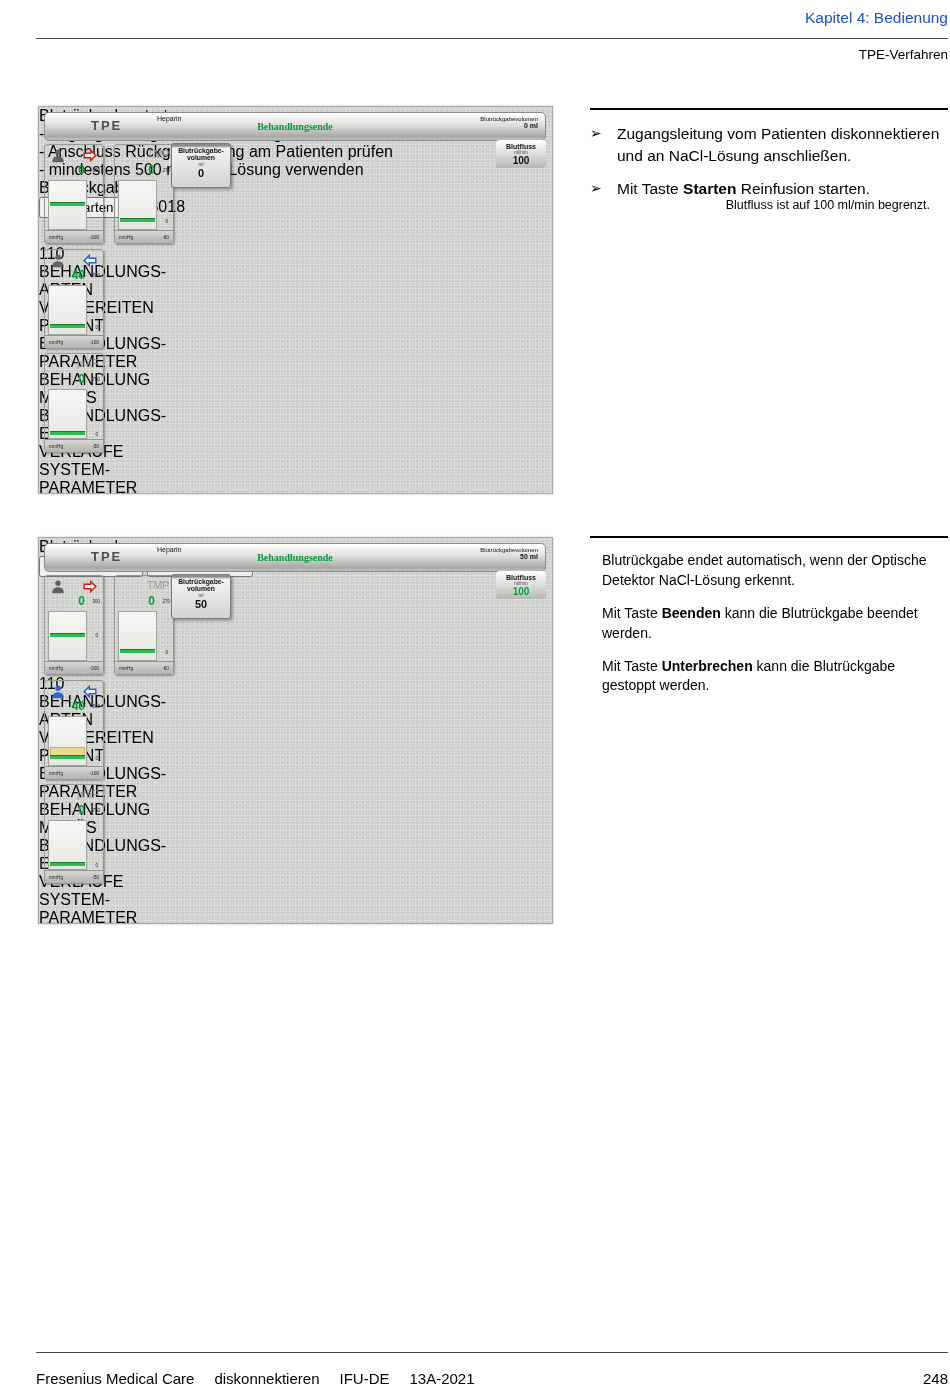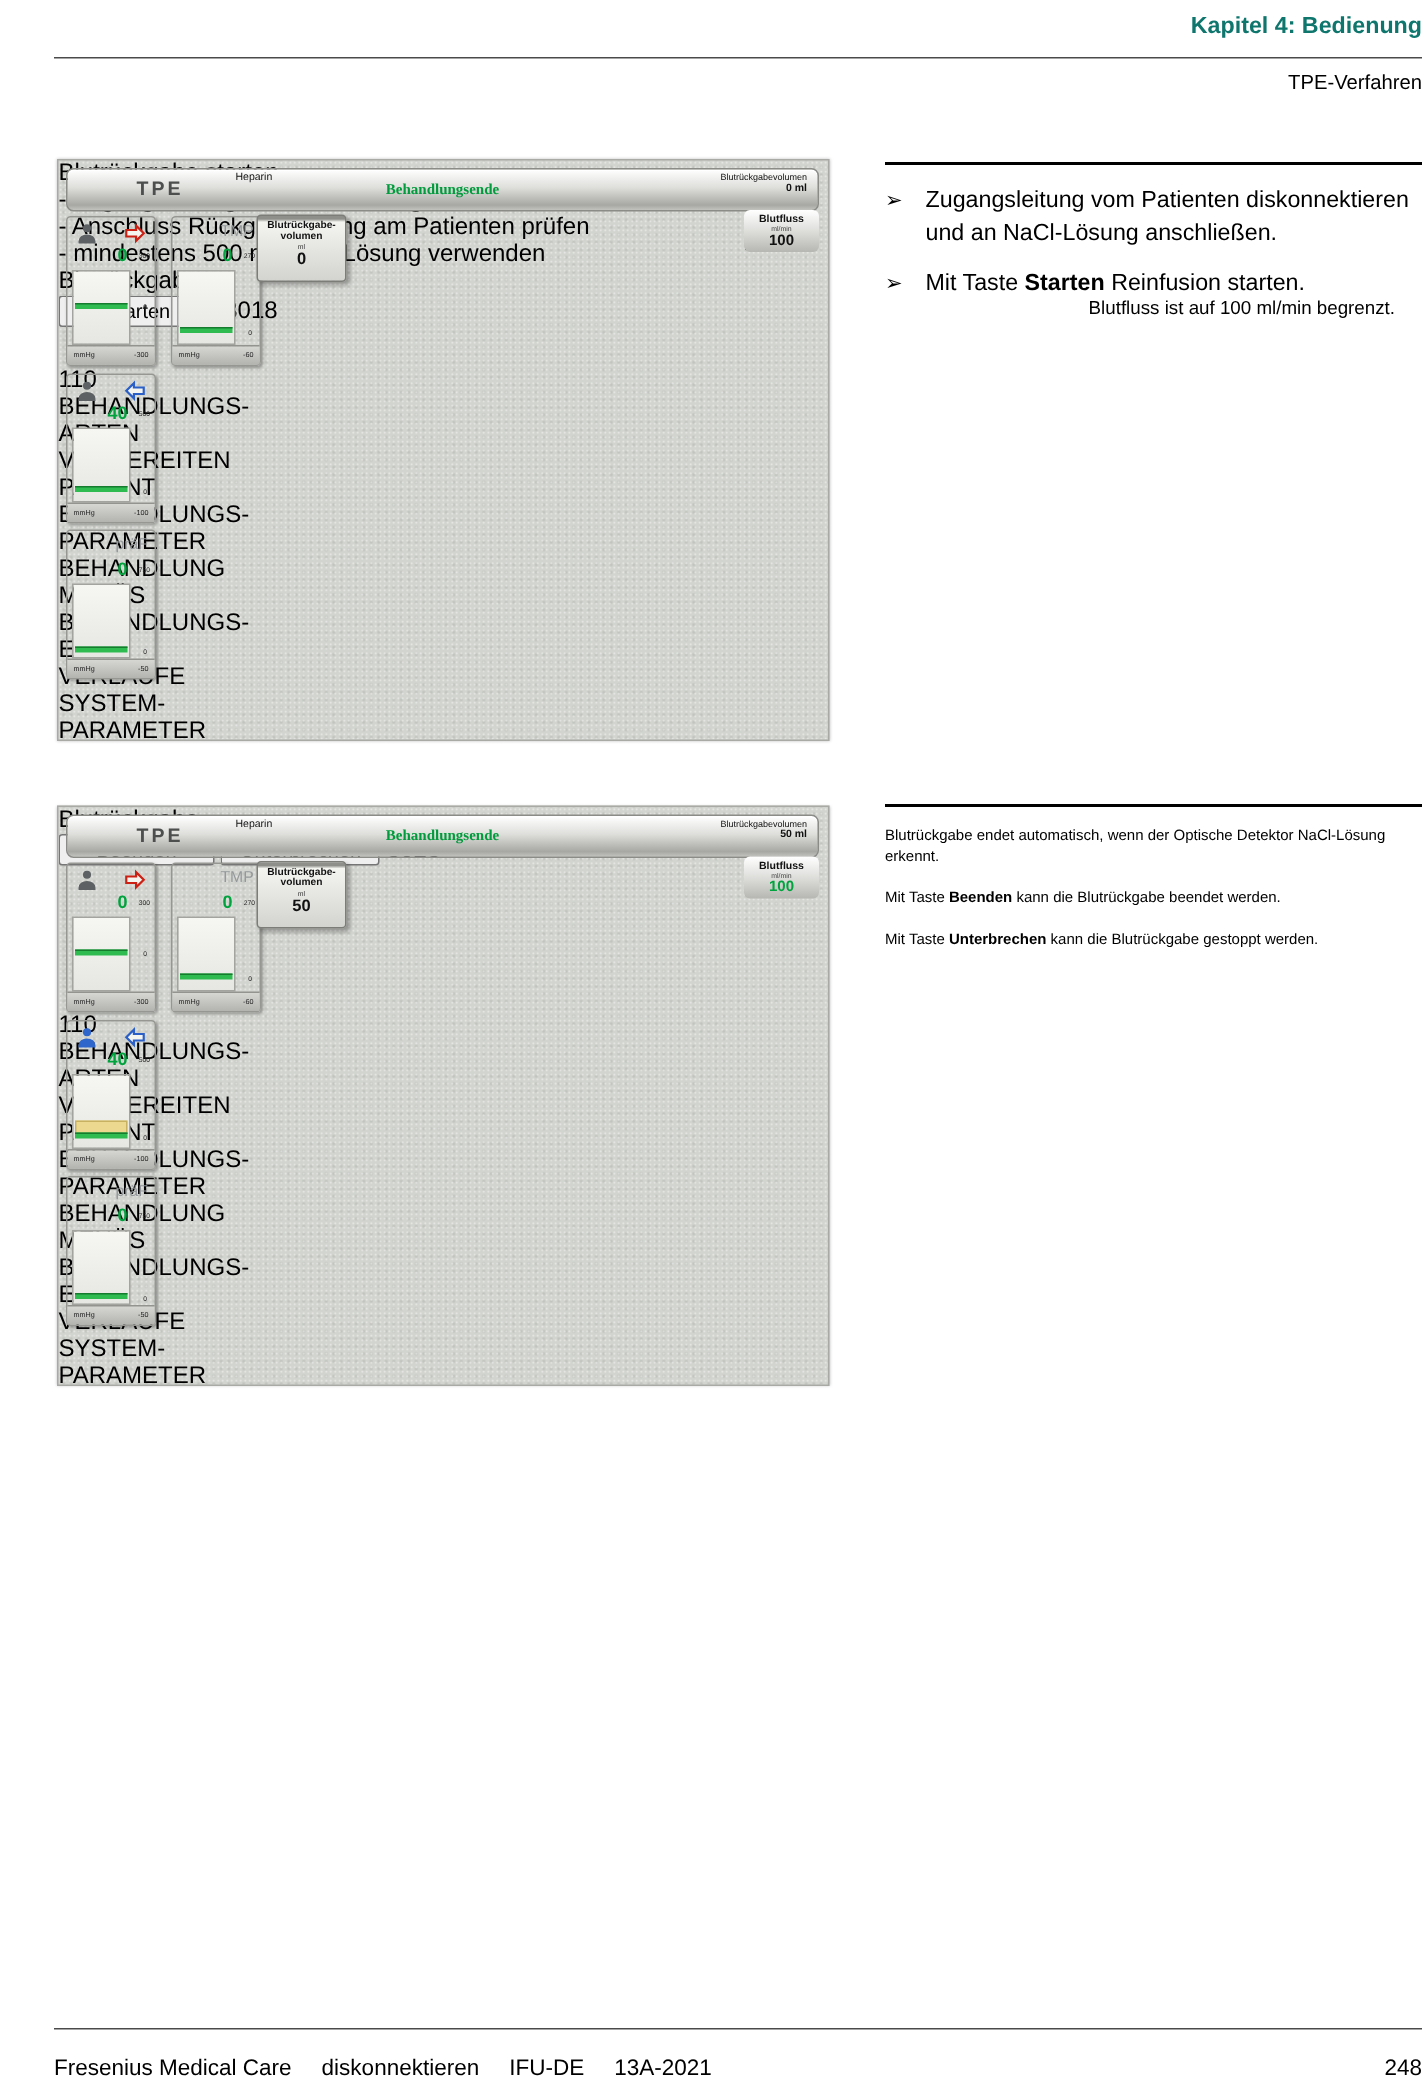--- a/index.html
+++ b/index.html
@@ -1,35 +1,35 @@
 <!DOCTYPE html>
 <html><head>
 <meta charset="utf-8">
 <style>
   html,body{margin:0;padding:0;}
   body{width:950px;height:1398px;position:relative;background:#ffffff;
        font-family:"Liberation Sans", sans-serif;color:#000;overflow:hidden;}
 
   
-  .chapter{position:absolute;top:9px;right:2px;font-size:15.5px;color:#0f766e;font-weight:bold;}
+  .chapter{position:absolute;top:9px;right:2px;font-size:15.5px;color:#1d4ed8;}
   .hrule{position:absolute;top:38px;left:36px;right:2px;border-top:1.5px solid #4a4a4a;}
   .section{position:absolute;top:47px;right:2px;font-size:13.5px;color:#000;}
   .frule{position:absolute;top:1352px;left:36px;right:2px;border-top:1.5px solid #4a4a4a;}
   .footer{position:absolute;top:1370px;left:36px;right:2px;font-size:15px;display:flex;}
   .footer span{margin-right:20px;}
   .footer .pageno{margin-left:auto;margin-right:0;}
 
   
   .instr{position:absolute;left:590px;width:358px;}
   .instr .rule{border-top:2px solid #000;margin-bottom:13px;}
   .b-row{display:flex;font-size:15.5px;line-height:1.42;margin-bottom:11px;}
   .b-row .bullet{flex:none;width:27px;font-size:14px;padding-top:1px;}
   .b-row p{margin:0;}
   .note{font-size:12.5px;text-align:right;padding-right:18px;margin-top:-6px;margin-bottom:6px;}
-  .para{font-size:10px;line-height:1.42;margin:0 0 13px 0;}
+  .para{font-size:14px;line-height:1.42;margin:0 0 13px 12px;}
   .bold{font-weight:bold;}
 
   
   .machine{position:absolute;left:38px;width:513px;background:#d2d4cf;
     background-image:radial-gradient(rgba(255,255,255,.55) 12%, transparent 42%),
                      radial-gradient(rgba(110,115,108,.16) 14%, transparent 44%);
     background-size:3px 3px,5px 5px;background-position:0 0,1px 2px;
     border:1px solid #a9aaa6;box-shadow:0 0 2px rgba(0,0,0,.25);}
 
   .statusbar{position:absolute;left:5px;right:6px;top:5px;height:27px;border-radius:5px;

